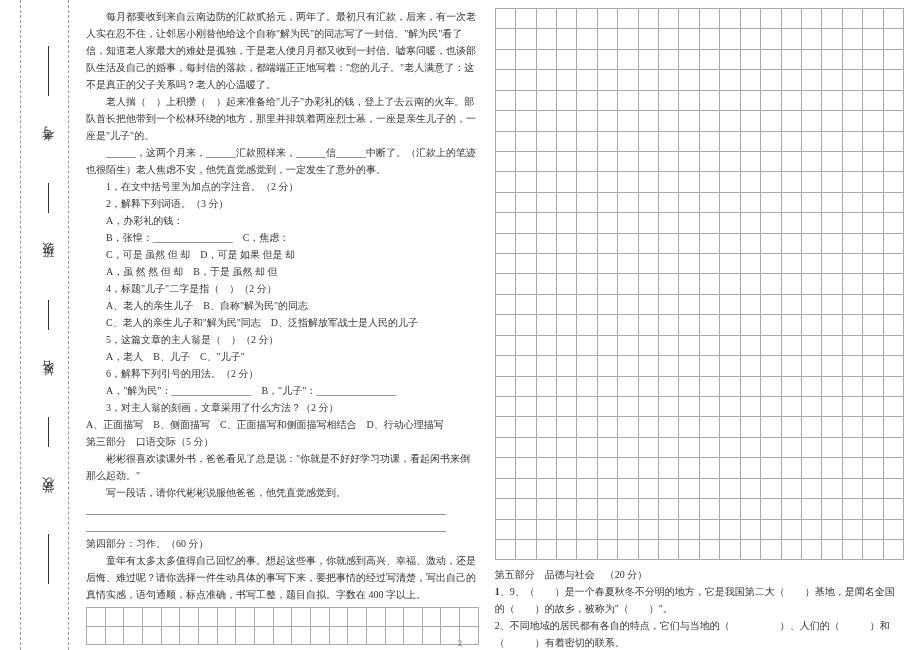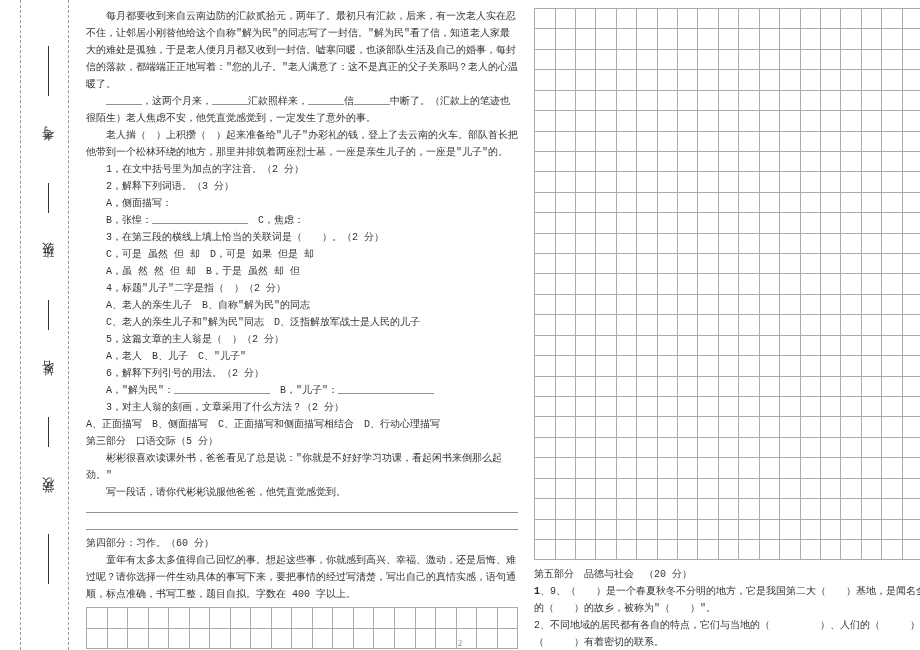--- a/index.html
+++ b/index.html
@@ -54,21 +54,20 @@
     left: 78px;
     top: 8px;
     right: 8px;
     bottom: 8px;
     display: flex;
   }
   .col {
     flex: 1;
     padding: 0 8px;
     line-height: 1.7;
-    font-family: Liberation Mono, monospace;
   }
   .col-left { flex: 0 0 49%; }
   .col-right { flex: 0 0 51%; }
   p { text-indent: 2em; }
   p.noind { text-indent: 0; }
   .grid {
     display: grid;
     grid-template-columns: repeat(20, 1fr);
     border-top: 1px solid #aaa;
     border-left: 1px solid #aaa;
@@ -106,28 +105,27 @@
   <div class="vlabel">姓名：</div>
   <div class="vline-seg"></div>
   <div class="vlabel">学校：</div>
   <div class="vline-long"></div>
 </div>
 
 <div class="page">
 
   <div class="col col-left">
     <p>每月都要收到来自云南边防的汇款贰拾元，两年了。最初只有汇款，后来，有一次老人实在忍不住，让邻居小刚替他给这个自称"解为民"的同志写了一封信。"解为民"看了信，知道老人家最大的难处是孤独，于是老人便月月都又收到一封信。嘘寒问暖，也谈部队生活及自己的婚事，每封信的落款，都端端正正地写着："您的儿子。"老人满意了：这不是真正的父子关系吗？老人的心温暖了。</p>
+    <p>老人揣（　）上积攒（　）起来准备给"儿子"办彩礼的钱，登上了去云南的火车。部队首长把他带到一个松林环绕的地方，那里并排筑着两座烈士墓，一座是亲生儿子的，一座是"儿子"的。</p>
     <p>______，这两个月来，______汇款照样来，______信______中断了。（汇款上的笔迹也很陌生）老人焦虑不安，他凭直觉感觉到，一定发生了意外的事。</p>
-    <p>老人揣（　）上积攒（　）起来准备给"儿子"办彩礼的钱，登上了去云南的火车。部队首长把他带到一个松林环绕的地方，那里并排筑着两座烈士墓，一座是亲生儿子的，一座是"儿子"的。</p>
 
     <p class="item">1，在文中括号里为加点的字注音。（2 分）</p>
     <p class="item">2，解释下列词语。（3 分）</p>
-    <p class="item">A，侧面描写：</p>
+    <p class="item">A，办彩礼的钱：</p>
     <p class="item">B，张惶：________________　C，焦虑：</p>
-    <p class="item">3，在第三段的横线上填上恰当的关联词是（　　）。（2 分）</p>
     <p class="item">C，可是  虽然  但  却　D，可是  如果  但是  却</p>
     <p class="item">A，虽  然  然  但  却　B，于是  虽然  却  但</p>
     <p class="item">4，标题"儿子"二字是指（　）（2 分）</p>
     <p class="item">A、老人的亲生儿子　B、自称"解为民"的同志</p>
     <p class="item">C、老人的亲生儿子和"解为民"同志　D、泛指解放军战士是人民的儿子</p>
     <p class="item">5，这篇文章的主人翁是（　）（2 分）</p>
     <p class="item">A，老人　B、儿子　C、"儿子"</p>
     <p class="item">6，解释下列引号的用法。（2 分）</p>
     <p class="item">A，"解为民"：________________　B，"儿子"：________________</p>
     <p class="item">3，对主人翁的刻画，文章采用了什么方法？（2 分）</p>

